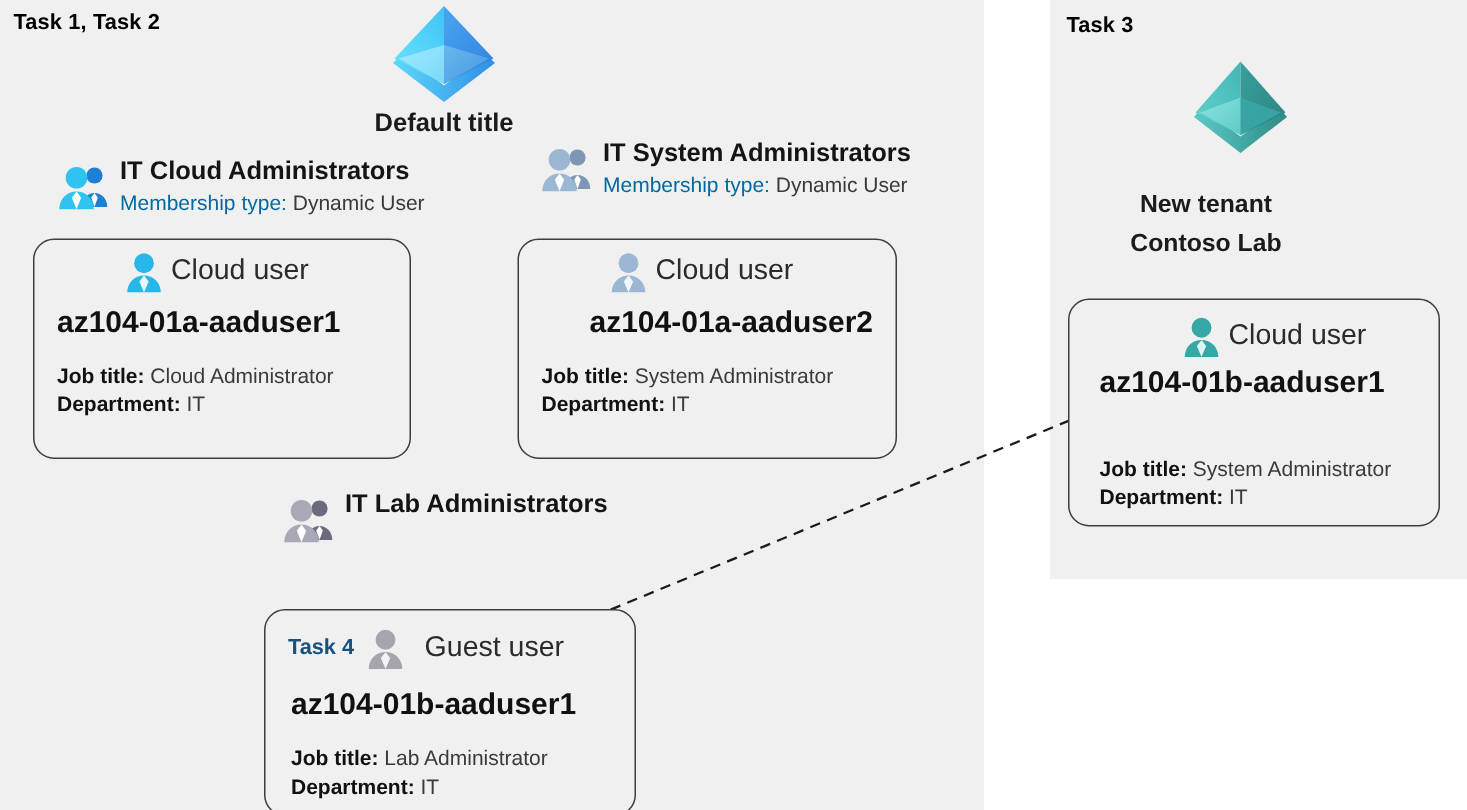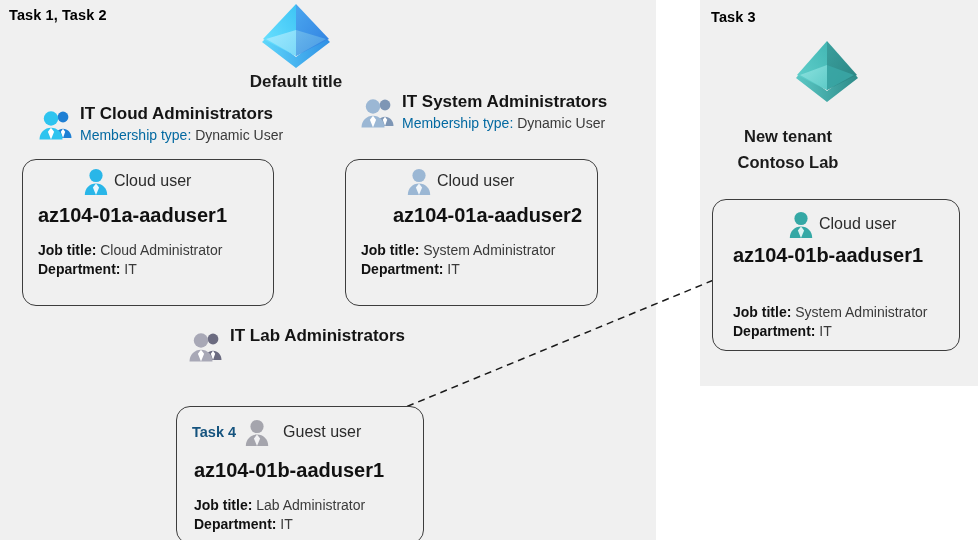--- a/index.html
+++ b/index.html
@@ -74,21 +74,21 @@
     position:absolute;
     display:flex;
     align-items:center;
     gap:5px;
     white-space:nowrap;
   }
   .card-head .ch-task{
     color:#15537e;font-weight:bold;font-size:14.5px;margin-right:3px;
   }
   .card-head .ch-label{
-    font-size:16px;color:#2b2b2b;
+    font-size:19px;color:#2b2b2b;
   }
   .card-name{
     position:absolute;
     font-weight:bold;font-size:20px;color:#111;white-space:nowrap;
   }
   .card-props{
     position:absolute;
     font-size:14px;color:#3a3a3a;line-height:19px;white-space:nowrap;
   }
   .card-props b{color:#111;font-weight:bold;}
@@ -173,21 +173,21 @@
             <stop offset="1" stop-color="#5ecbc8"></stop>
         </linearGradient>
       </defs>
       <polygon points="34,64 3,40 8,34 34,53 60,34 65,40" fill="url(#ntBase)"></polygon>
       <polygon points="34,3 4,37 34,52" fill="url(#ntL)"></polygon>
       <polygon points="34,3 64,37 34,52" fill="url(#ntR)"></polygon>
       <polygon points="34,27 7,37 34,52" fill="url(#ntFL)" opacity=".95"></polygon>
       <polygon points="34,27 61,37 34,52" fill="#3ba9a7" opacity=".8"></polygon>
     </svg>
   </div>
-  <div class="tenant-caption two-line" style="left:672px;top:123px;width:232px;">
+  <div class="tenant-caption two-line" style="left:688px;top:123px;width:232px;">
     <div>New  tenant</div>
     <div>Contoso Lab</div>
   </div>
 
   <div class="group" style="left:38px;top:104px;">
     <span class="g-icon person">
       <svg width="36" height="32" viewBox="0 0 36 32">
         <circle cx="25" cy="9" r="5.4" fill="#1e7fd4"></circle>
         <path d="M16.5 30c0-5.6 4-9.3 8.5-9.3s8.5 3.7 8.5 9.3z" fill="#1e7fd4"></path>
         <path d="M25 20.7l-2.2 3 2.2 6.3 2.2-6.3z" fill="#ffffff"></path>

